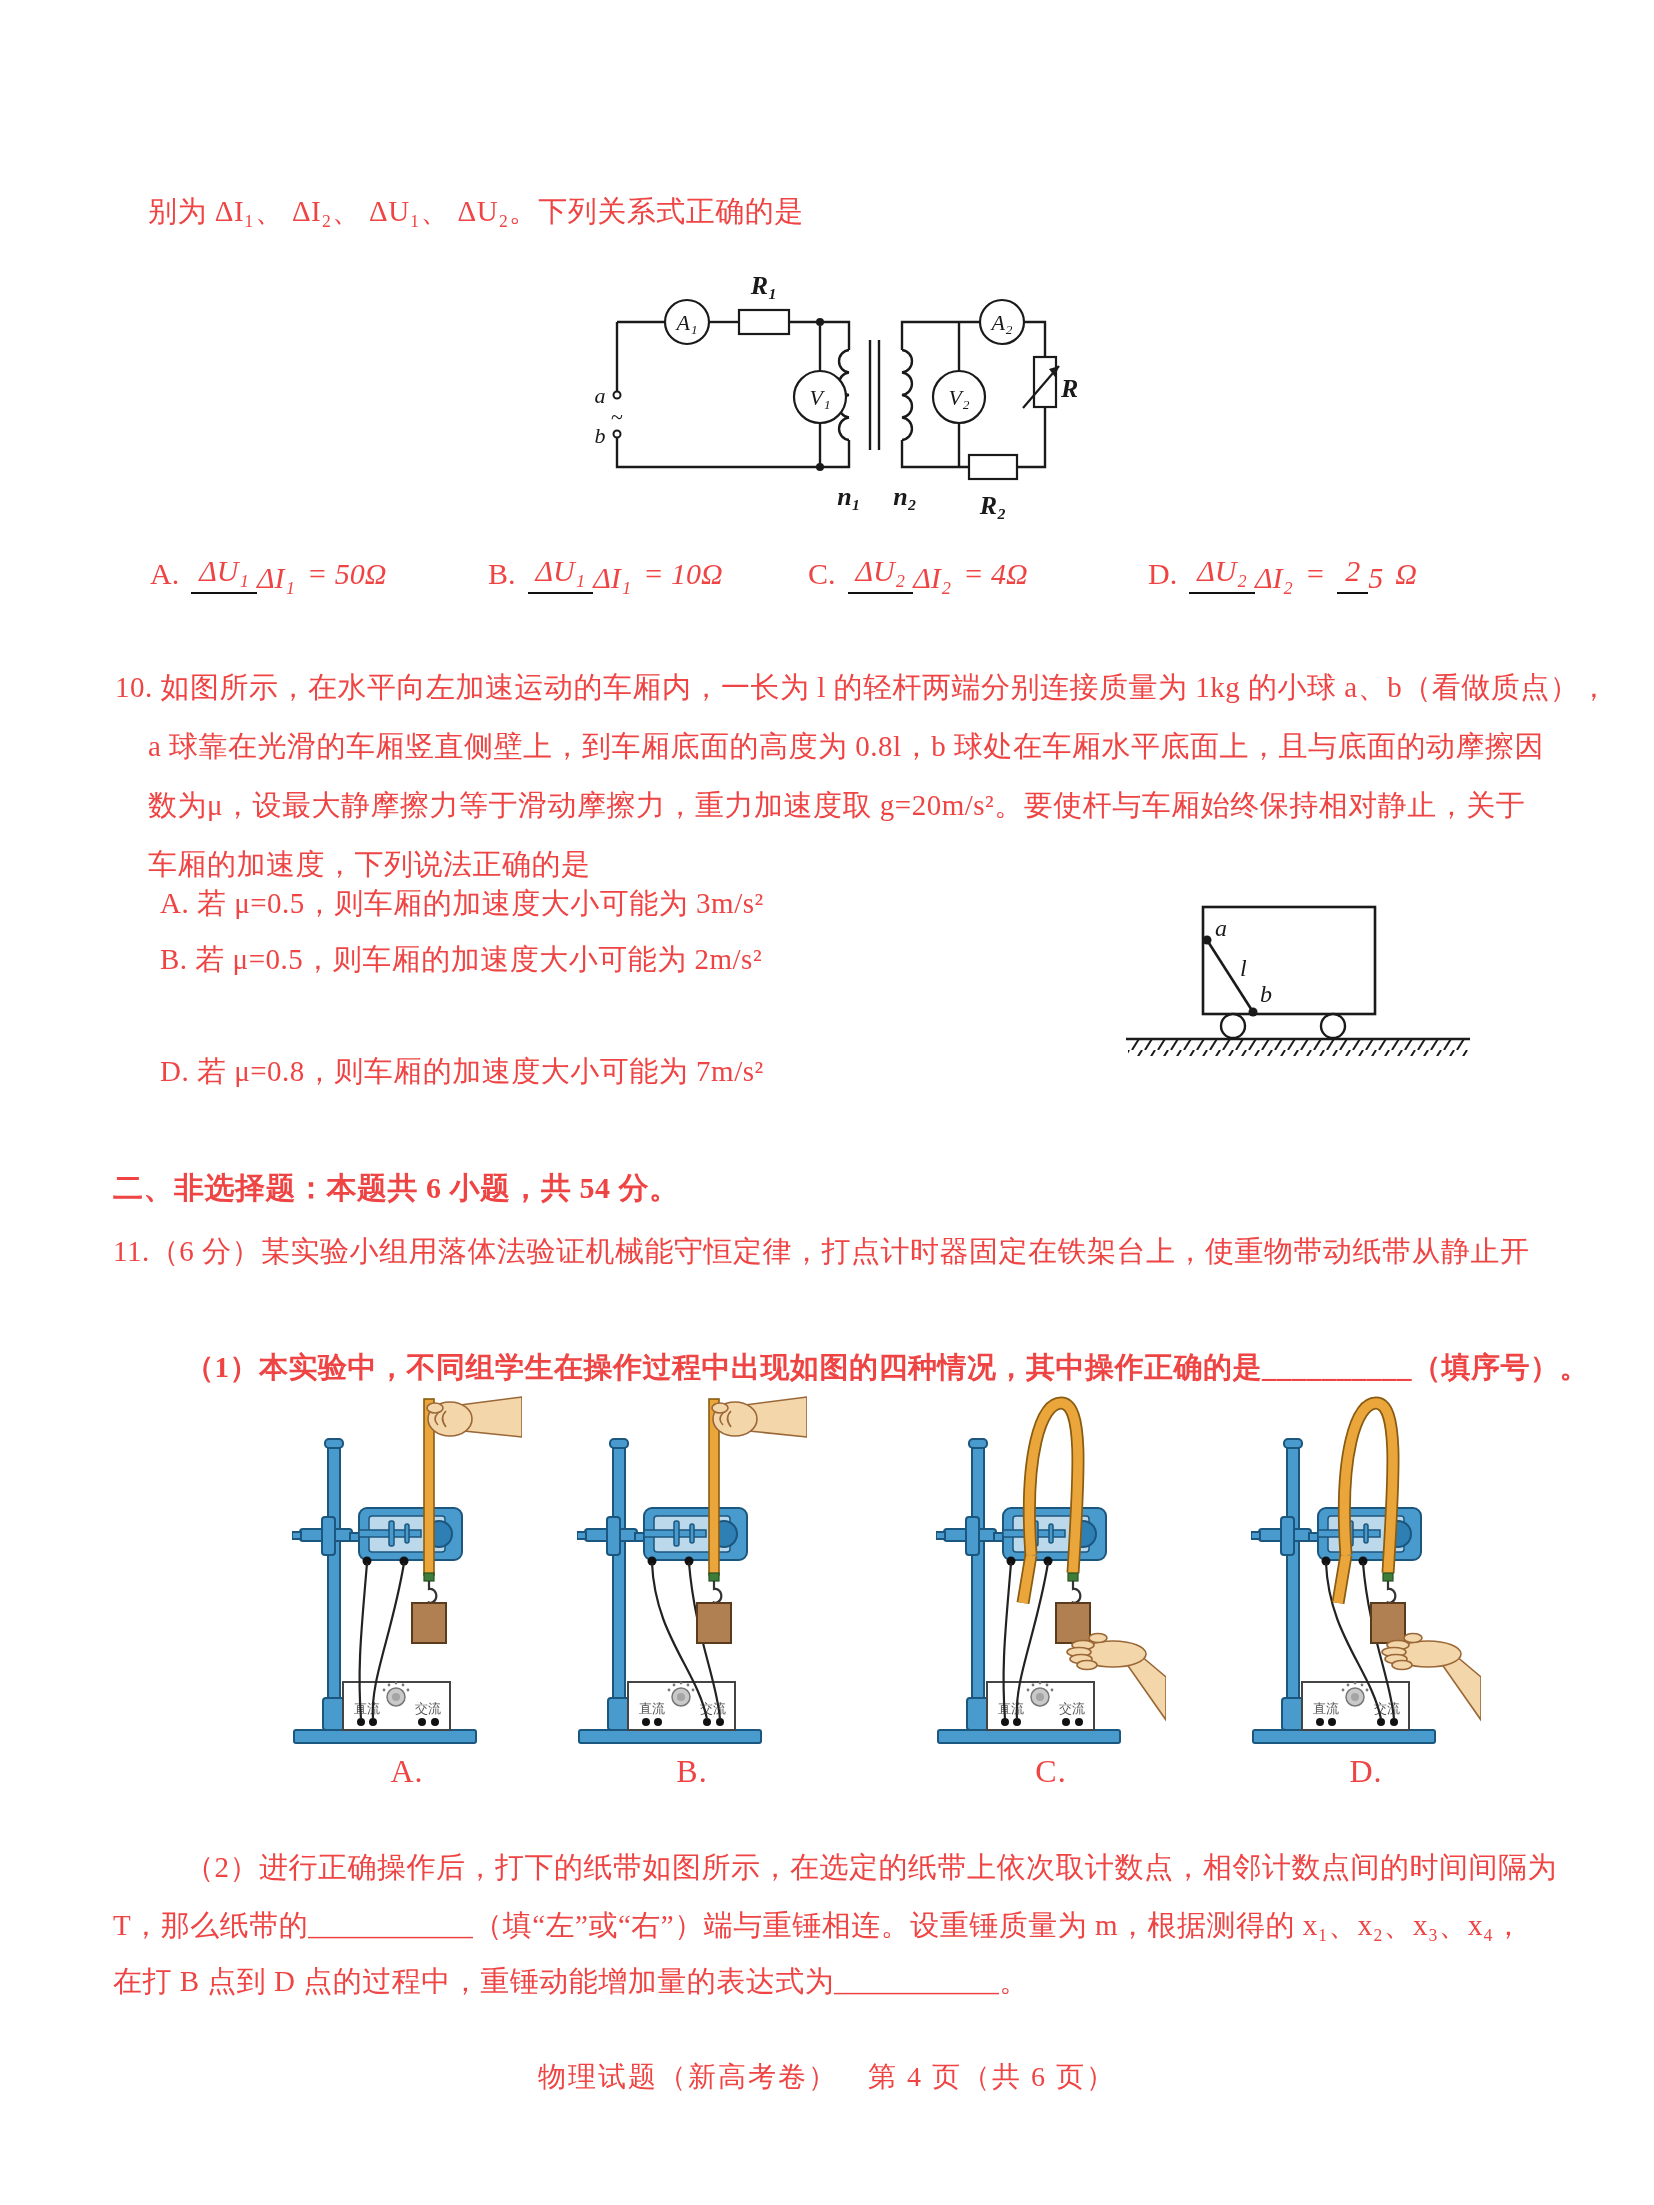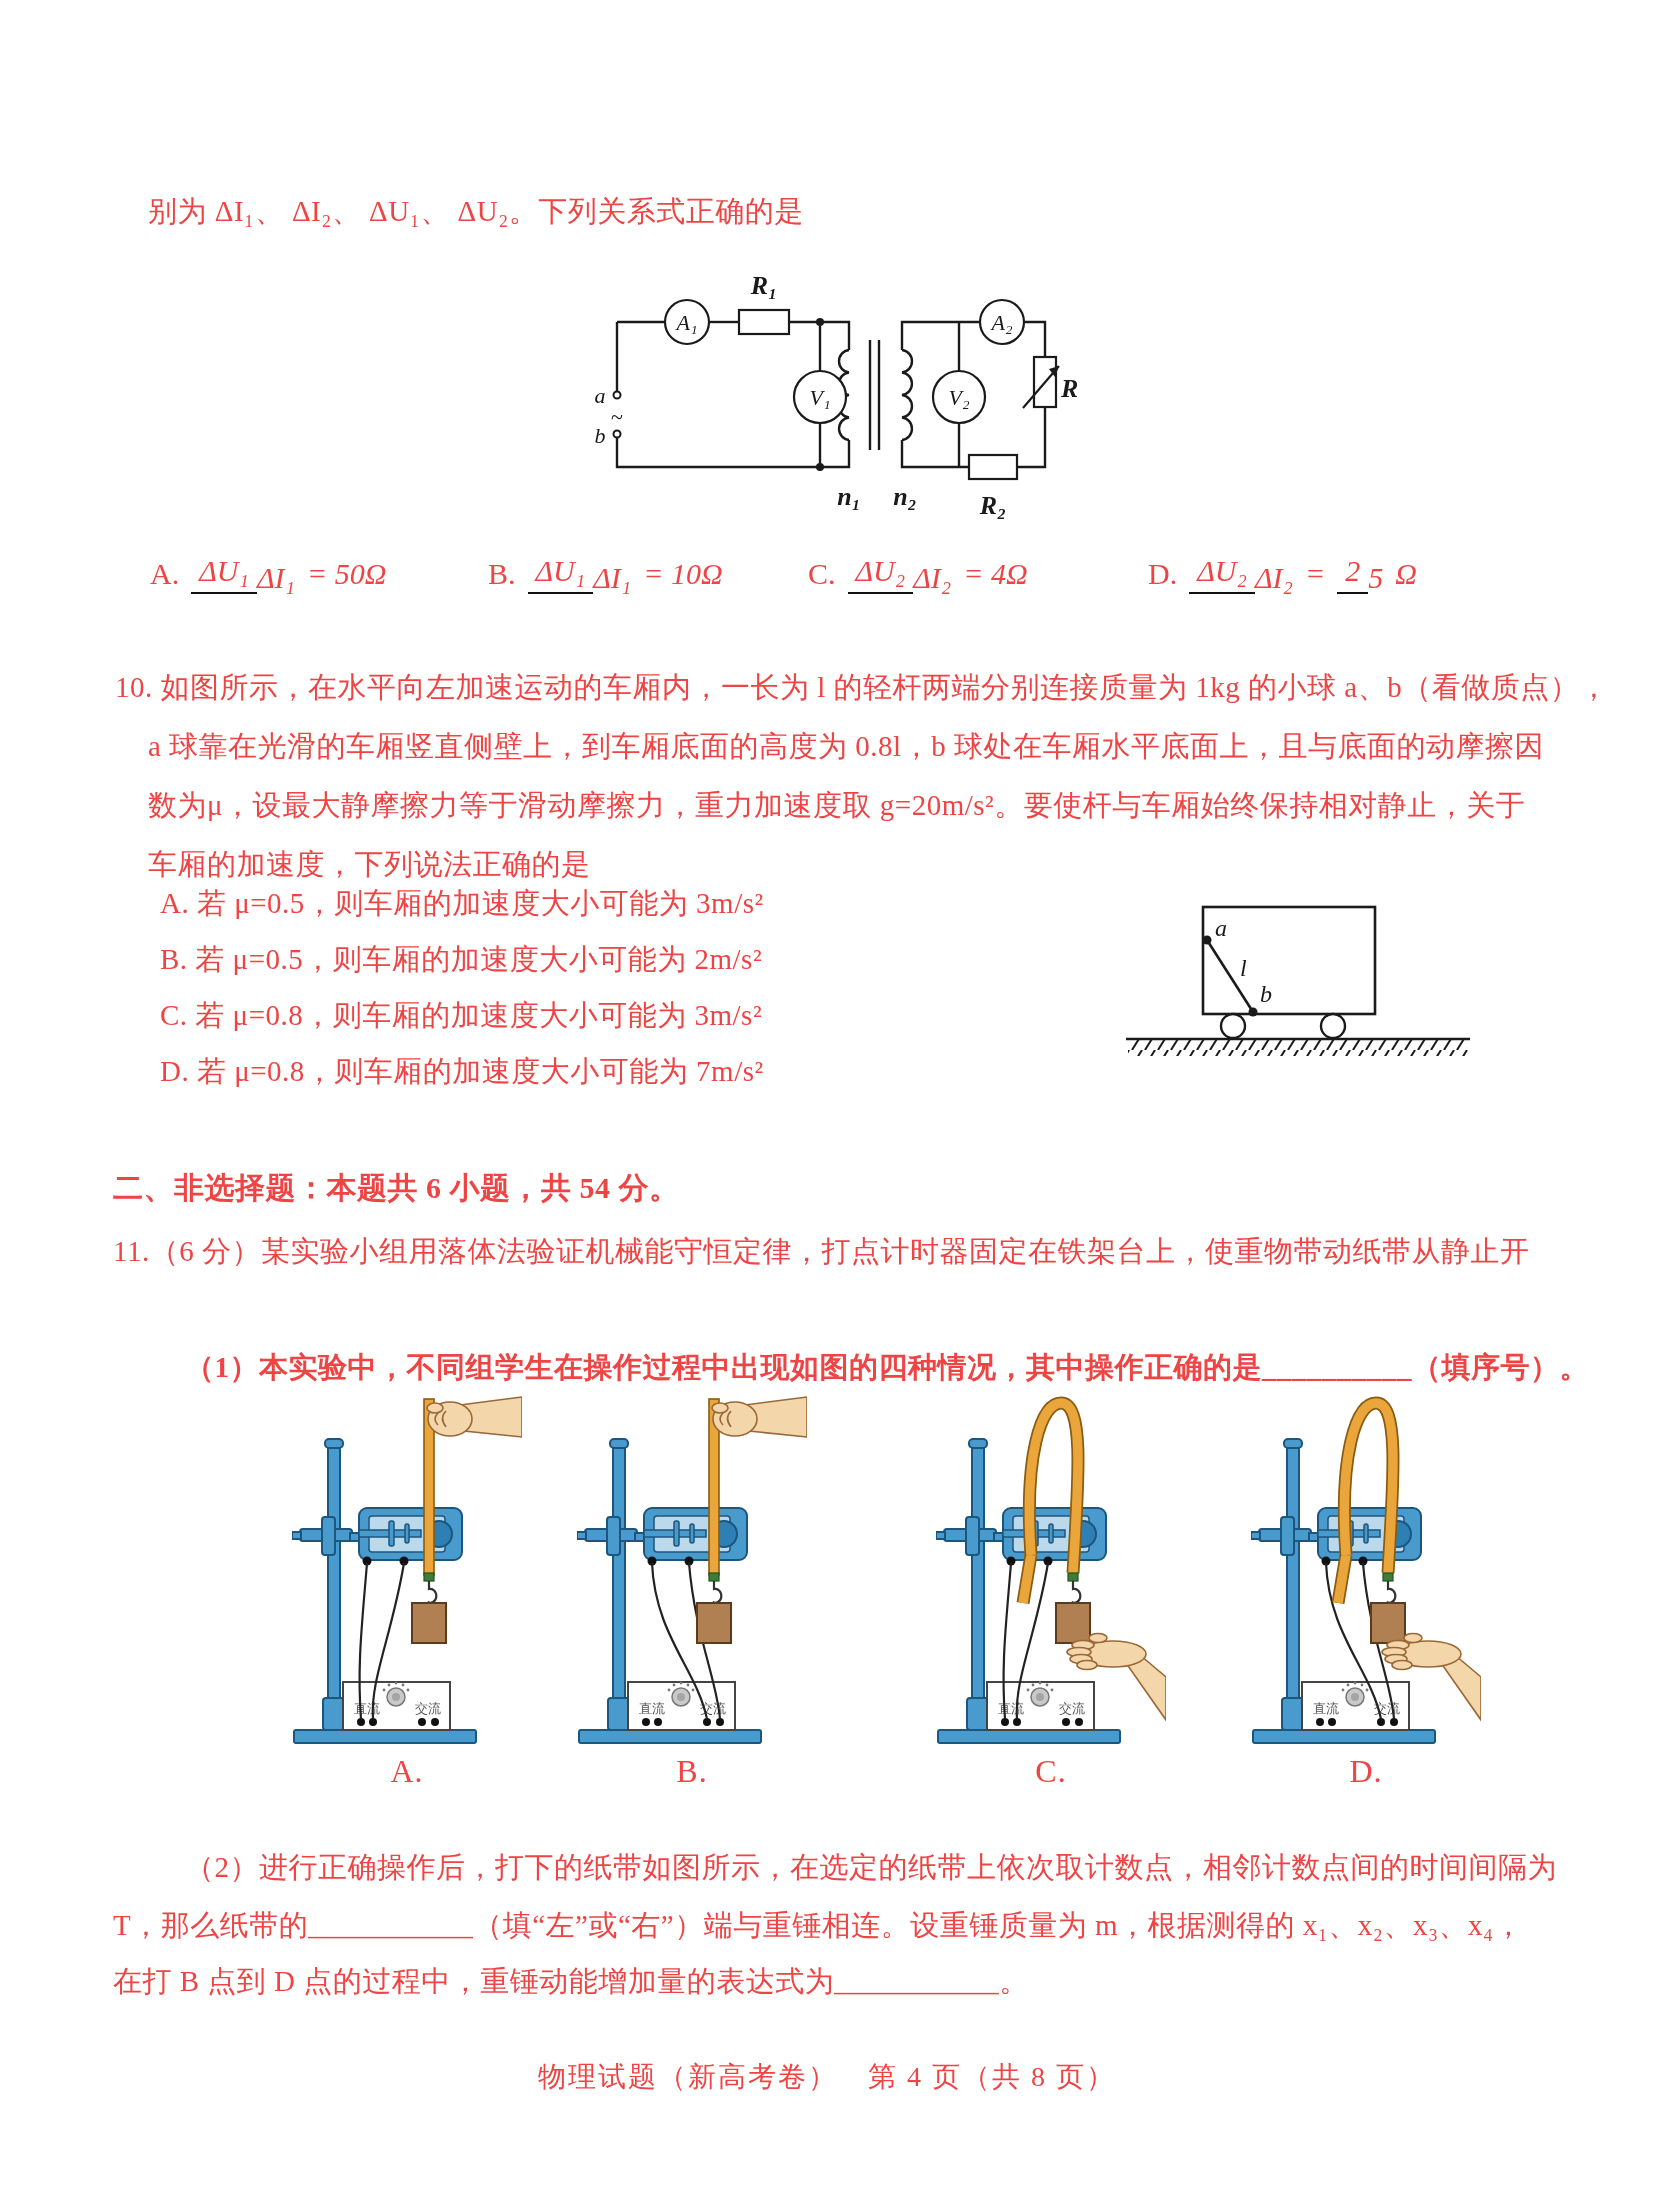--- a/index.html
+++ b/index.html
@@ -131,21 +131,20 @@
       </span>
     <span class="rhs">Ω</span>
   </div>
 
   <div class="line" style="left:115px;top:668px;">10. 如图所示，在水平向左加速运动的车厢内，一长为 l 的轻杆两端分别连接质量为 1kg 的小球 a、b（看做质点），</div>
   <div class="line" style="left:148px;top:727px;">a 球靠在光滑的车厢竖直侧壁上，到车厢底面的高度为 0.8l，b 球处在车厢水平底面上，且与底面的动摩擦因</div>
   <div class="line" style="left:148px;top:786px;">数为μ，设最大静摩擦力等于滑动摩擦力，重力加速度取 g=20m/s²。要使杆与车厢始终保持相对静止，关于</div>
   <div class="line" style="left:148px;top:845px;">车厢的加速度，下列说法正确的是</div>
   <div class="line" style="left:160px;top:884px;">A. 若 μ=0.5，则车厢的加速度大小可能为 3m/s²</div>
   <div class="line" style="left:160px;top:940px;">B. 若 μ=0.5，则车厢的加速度大小可能为 2m/s²</div>
-  <div class="line" style="left:160px;top:996px;">C. 若 μ=0.8，则车厢的加速度大小可能为 3m/s²</div>
   <div class="line" style="left:160px;top:1052px;">D. 若 μ=0.8，则车厢的加速度大小可能为 7m/s²</div>
 
   <svg style="position:absolute;left:1118px;top:890px;" width="360" height="185" viewBox="0 0 360 185">
     <defs>
       <pattern id="hatch" width="13" height="16" patternUnits="userSpaceOnUse">
         <line x1="1" y1="16" x2="11" y2="0" stroke="var(--ink)" stroke-width="2"></line>
       </pattern>
     </defs>
     <rect x="85" y="17" width="172" height="107" fill="none" stroke="var(--ink)" stroke-width="2.6"></rect>
     <line x1="89" y1="50" x2="135" y2="122" stroke="var(--ink)" stroke-width="2.6"></line>
@@ -443,15 +442,15 @@
       </g>
     </svg>
 
     <div class="fig-label">D.</div>
   </div>
 
   <div class="line" style="left:185px;top:1848px;">（2）进行正确操作后，打下的纸带如图所示，在选定的纸带上依次取计数点，相邻计数点间的时间间隔为</div>
   <div class="line" style="left:113px;top:1906px;">T，那么纸带的___________（填“左”或“右”）端与重锤相连。设重锤质量为 m，根据测得的 x₁、x₂、x₃、x₄，</div>
   <div class="line" style="left:113px;top:1962px;">在打 B 点到 D 点的过程中，重锤动能增加量的表达式为___________。</div>
 
-  <div class="footer">物理试题（新高考卷）　第 4 页（共 8 页）</div>
+  <div class="footer">物理试题（新高考卷）　第 4 页（共 6 页）</div>
 
 </div>
 
 </body></html>

